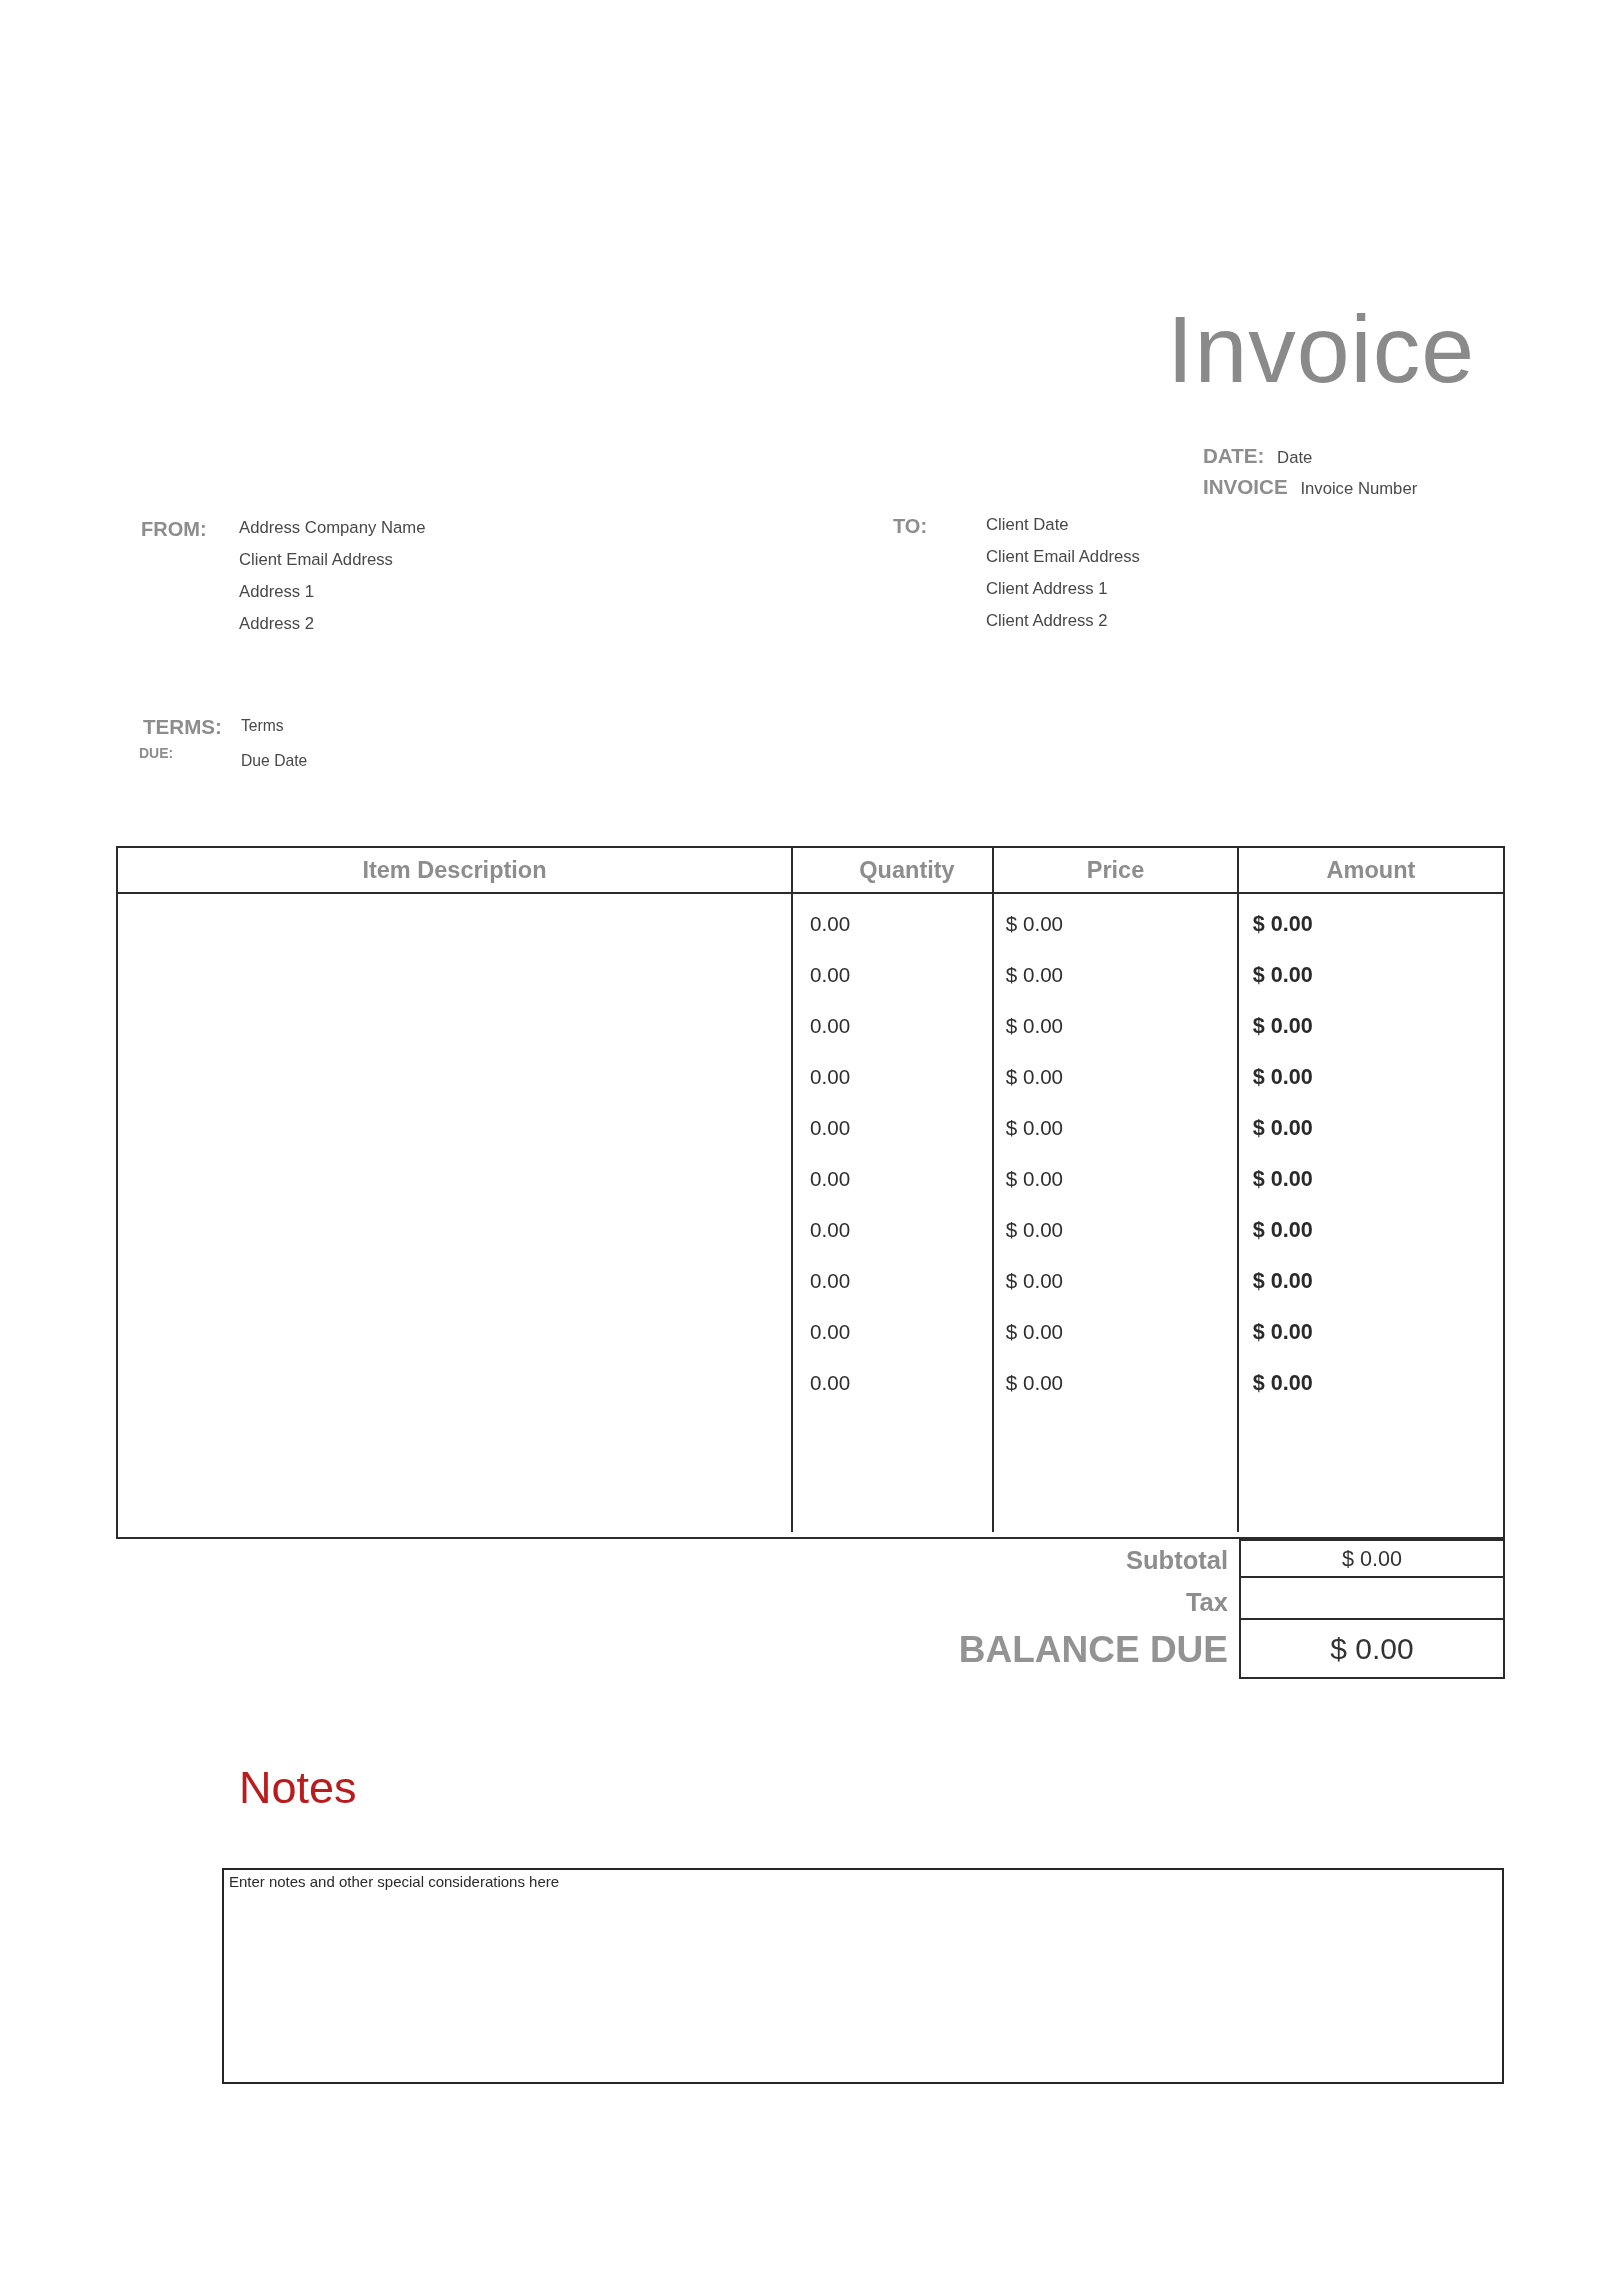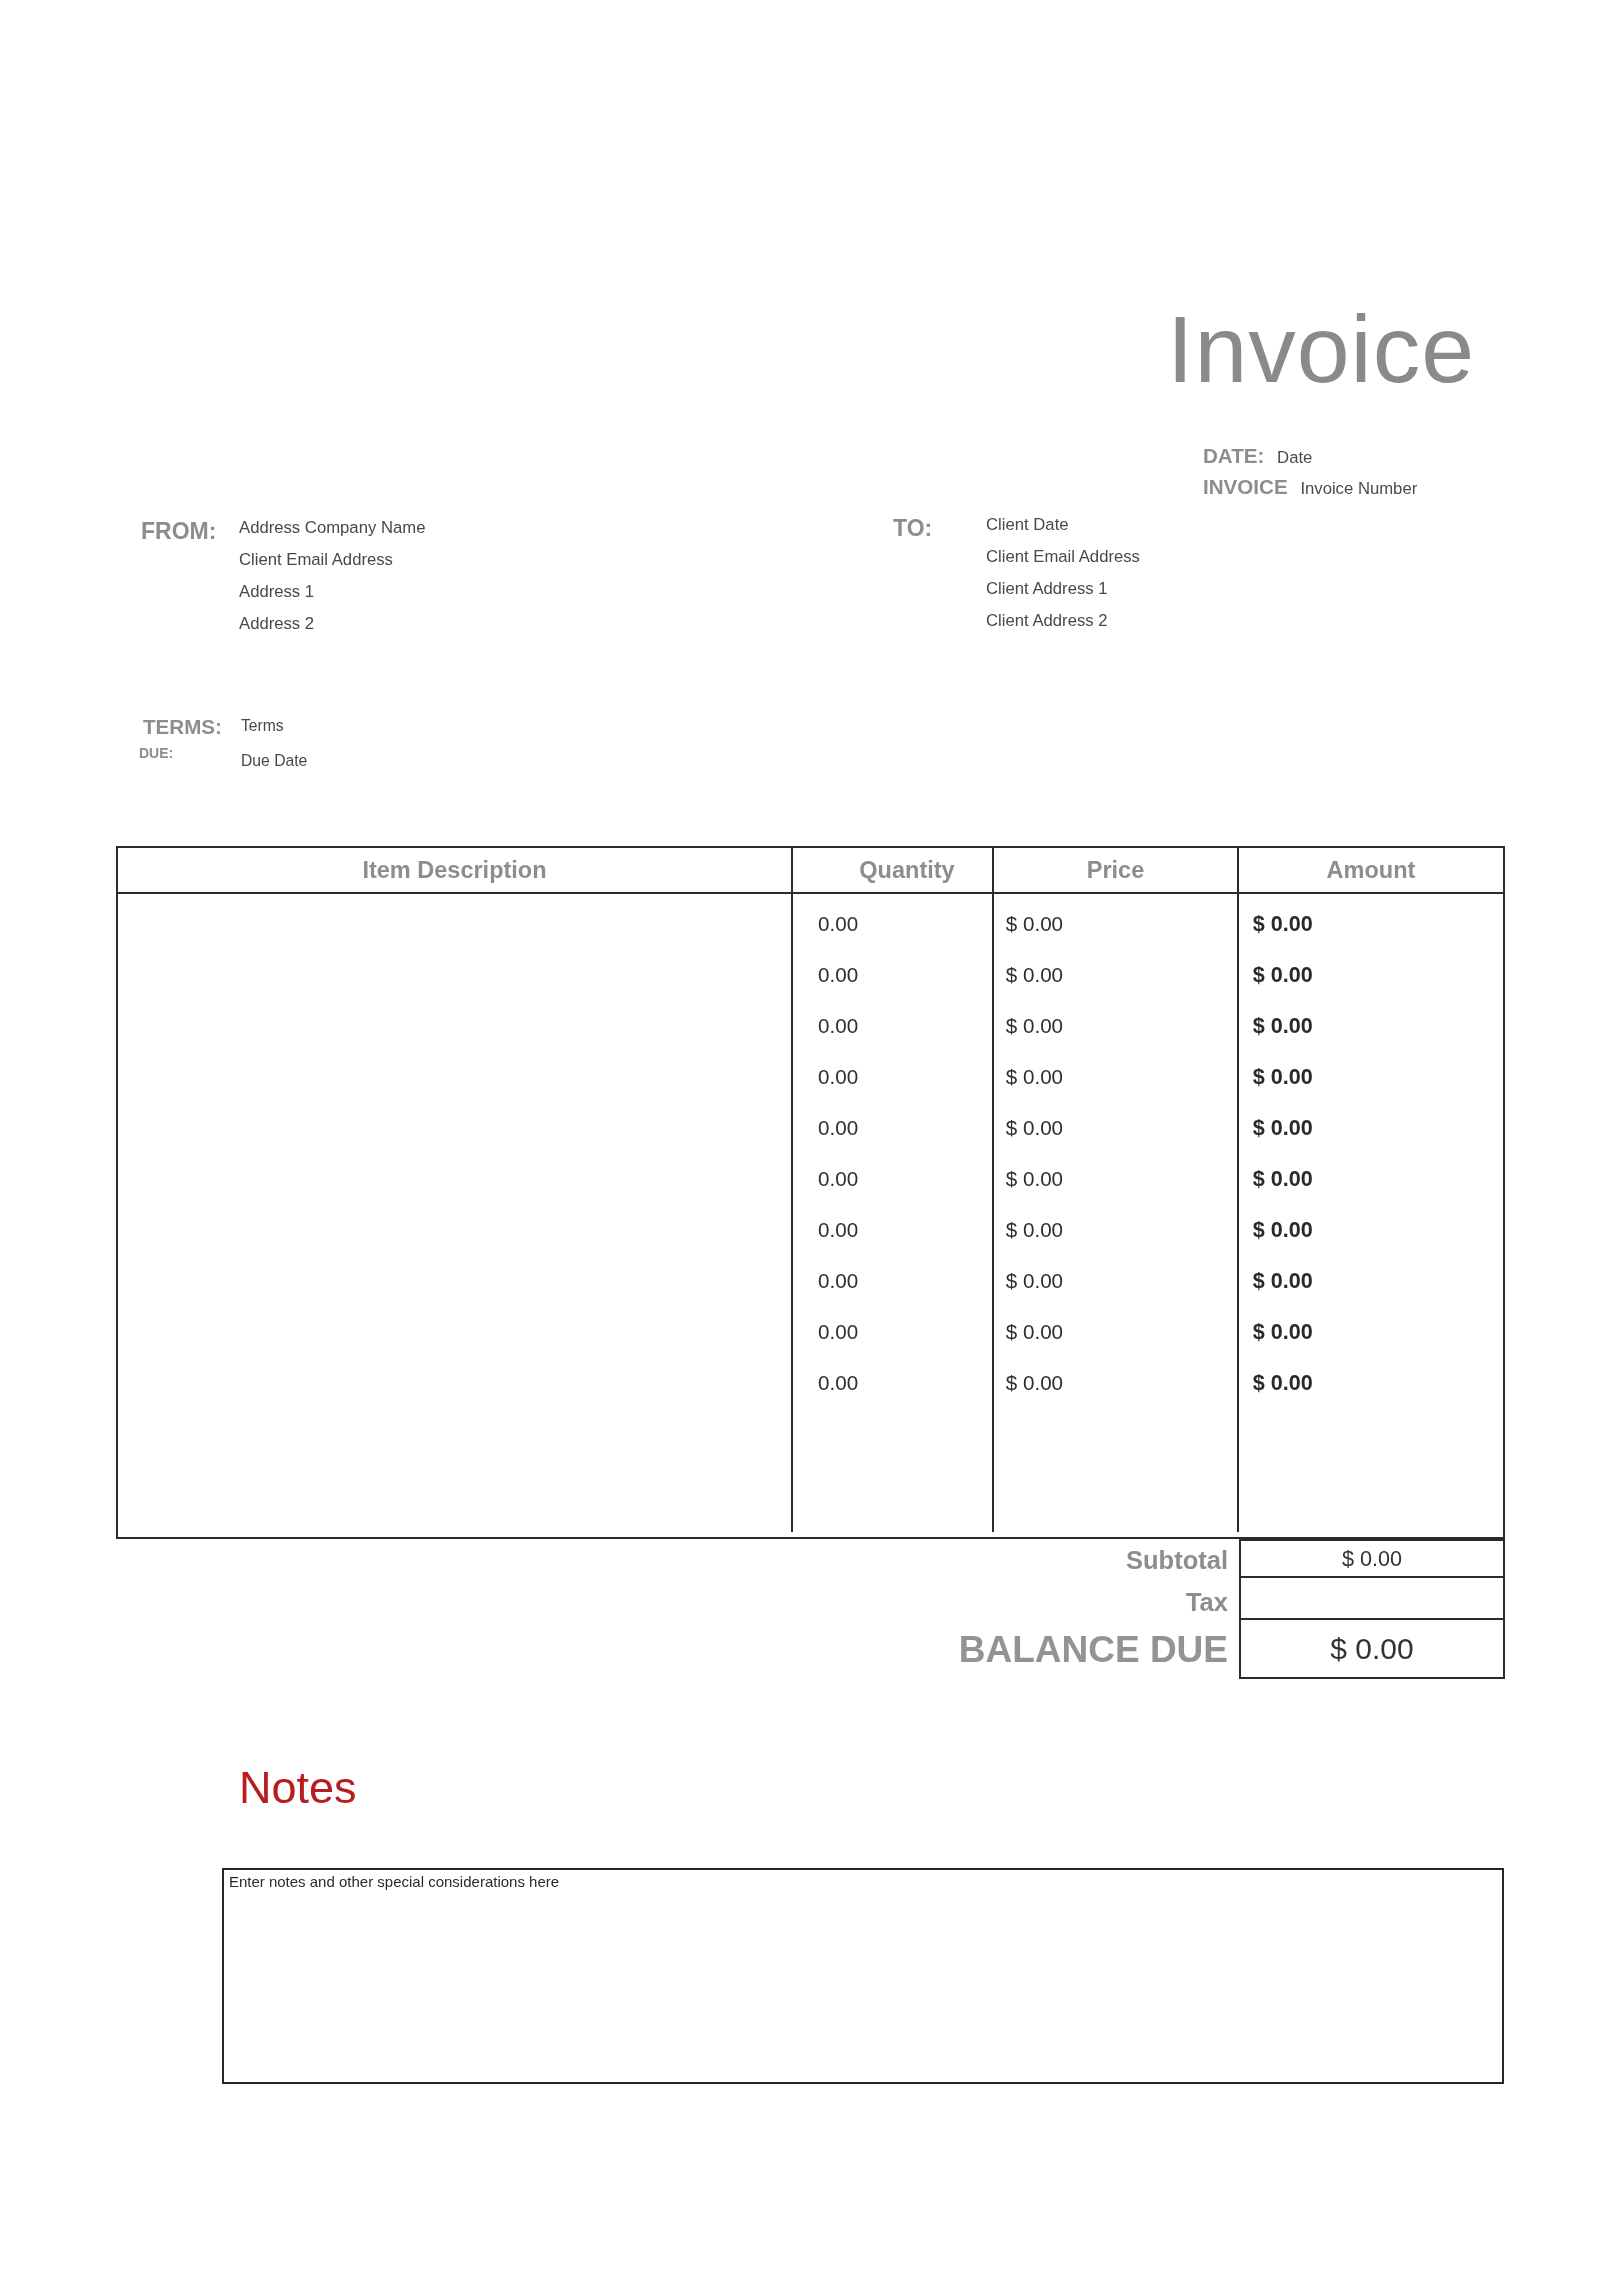--- a/index.html
+++ b/index.html
@@ -36,21 +36,21 @@
     font-size: 20.6px;
     font-weight: bold;
     color: #8d8d8d;
     margin-right: 12.7px;
   }
   .meta-value { font-size: 16.7px; color: #4a4a4a; }
 
   
   .block-label {
     position: absolute;
-    font-size: 23px;
+    font-size: 20px;
     font-weight: bold;
     color: #8d8d8d;
   }
   .from-label { left: 141px; top: 518px; }
   .to-label   { left: 893px; top: 515px; }
   .addr-lines { position: absolute; font-size: 16.7px; color: #484848; }
   .from-lines { left: 239px; top: 518px; }
   .to-lines   { left: 986px; top: 515px; }
   .addr-lines div { height: 32px; }
 
@@ -93,21 +93,21 @@
   .col.price  { width: 245px; border-left: 2px solid #2b2b2b; }
   .col.amount { flex: 1;      border-left: 2px solid #2b2b2b; }
 
   .cell {
     height: 51px;
     display: flex;
     align-items: center;
     font-size: 20.6px;
     color: #2f2f2f;
   }
-  .cell.quantity { padding-left: 25px; }
+  .cell.quantity { padding-left: 17px; }
   .cell.price    { padding-left: 11.8px; }
   .cell.amount   { padding-left: 13.7px; font-size: 21.6px; font-weight: 600; color: #2a2a2a; }
 
   
   .sum-label {
     position: absolute;
     right: 392px;
     text-align: right;
     font-weight: bold;
     color: #8d8d8d;

